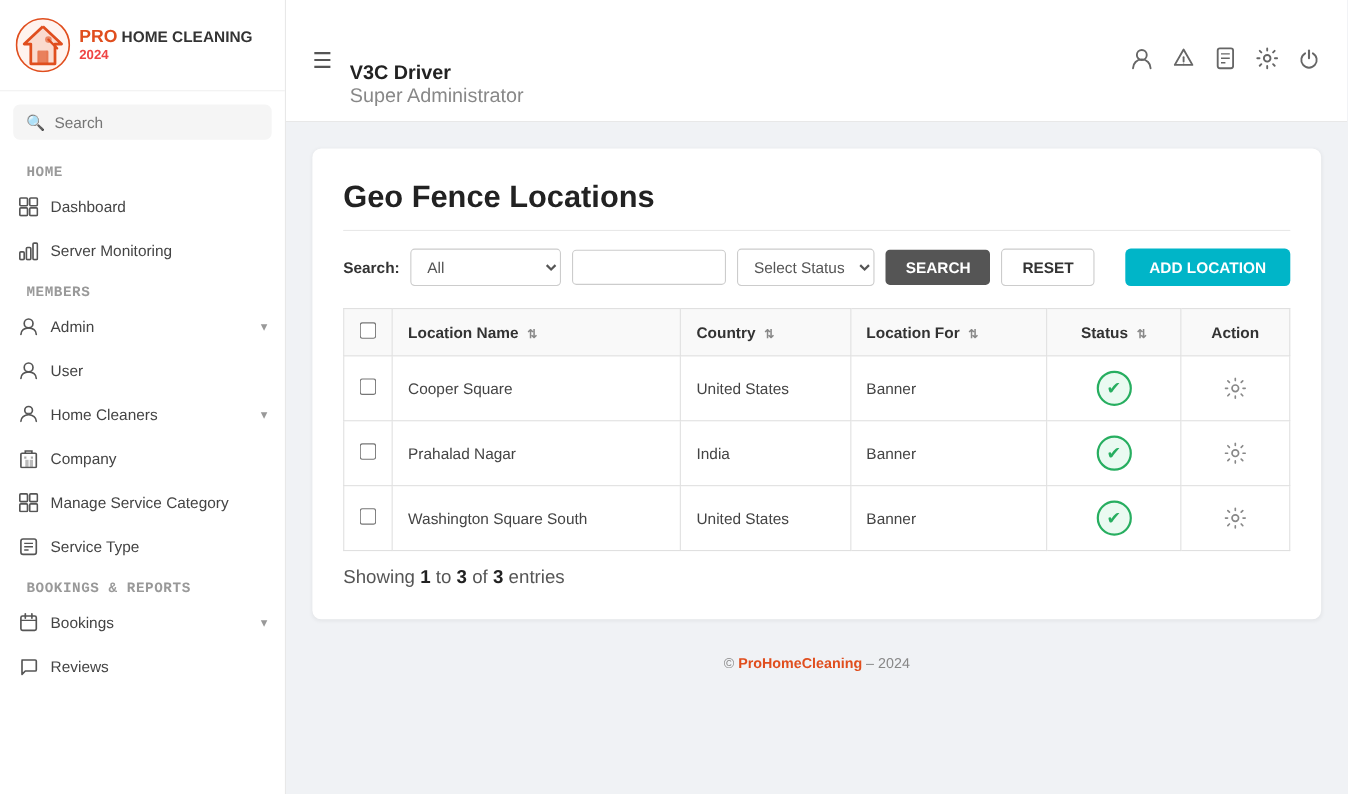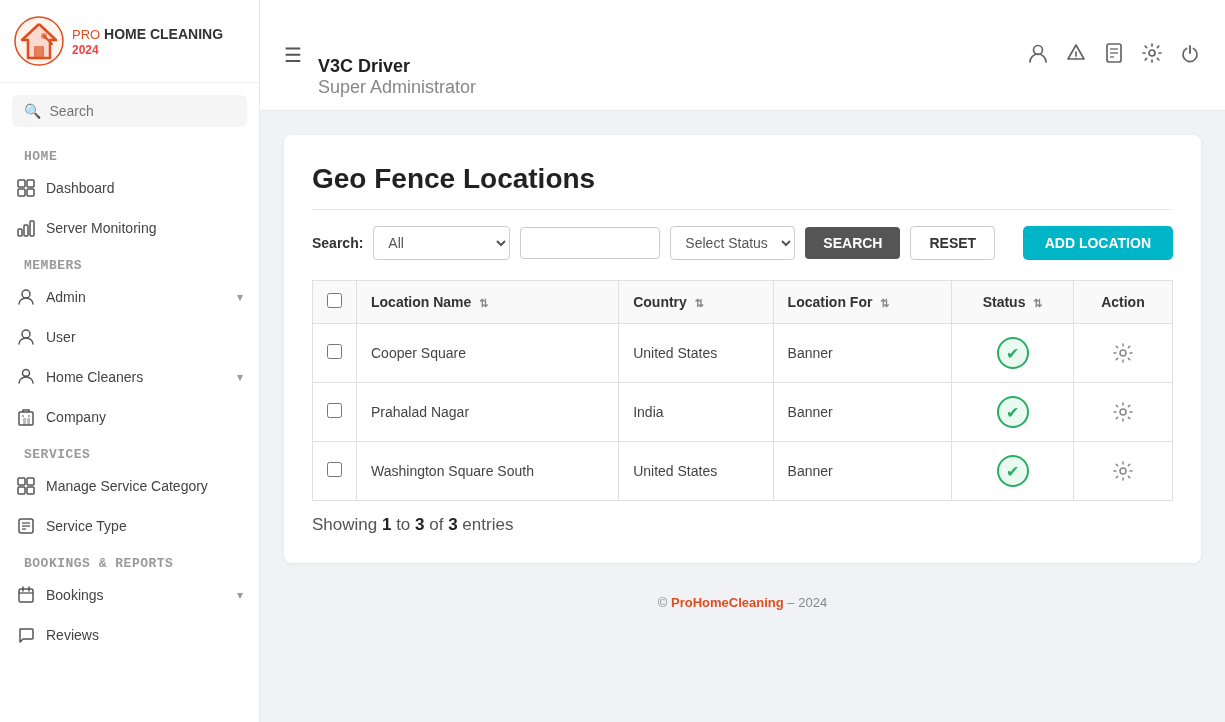--- a/index.html
+++ b/index.html
@@ -260,21 +260,21 @@
       <circle cx="25" cy="25" r="24" fill="#fff3ee" stroke="#e04e1e" stroke-width="1.5"></circle>
 
       <polygon points="25,8 8,24 14,24 14,42 22,42 22,30 28,30 28,42 36,42 36,24 42,24" fill="#e04e1e" opacity="0.15"></polygon>
       <polyline points="25,8 8,24 14,24 14,42 36,42 36,24 42,24 25,8" fill="none" stroke="#e04e1e" stroke-width="2.5" stroke-linejoin="round"></polyline>
       <rect x="20" y="30" width="10" height="12" fill="#e04e1e" opacity="0.7" rx="1"></rect>
 
       <line x1="30" y1="20" x2="38" y2="28" stroke="#e04e1e" stroke-width="2" stroke-linecap="round"></line>
       <circle cx="30" cy="20" r="3" fill="#e04e1e" opacity="0.6"></circle>
     </svg>
     <div class="logo-text">
-      <span><span style="color:#e04e1e;font-weight:400;font-size:13px;">PRO</span><span style="color:#333;font-weight:800;font-size:14px;"> HOME CLEANING</span></span>
+      <span><span style="color:#e04e1e;font-weight:700;font-size:16px;">PRO</span><span style="color:#333;font-weight:800;font-size:14px;"> HOME CLEANING</span></span>
       <span style="color:#ef4444;font-size:12px;font-weight:700;">2024</span>
     </div>
   </div>
 
   <div class="search-box">
     <span class="search-icon-small">🔍</span>
     <input type="text" placeholder="Search" style="">
   </div>
 
   <div class="nav-section-label">HOME</div>
@@ -338,21 +338,20 @@
           <rect x="6" y="10" width="3" height="7" fill="#555" opacity="0.4"></rect>
           <rect x="10" y="10" width="3" height="7" fill="#555" opacity="0.4"></rect>
           <rect x="5" y="7" width="2" height="2" fill="#555" opacity="0.5"></rect>
           <rect x="11" y="7" width="2" height="2" fill="#555" opacity="0.5"></rect>
           <path d="M6 4V2h6v2" stroke="#555" stroke-width="1.5"></path>
         </svg>
     </span>
     <span class="nav-label">Company</span>
   </div>
 
-  <div class="nav-section-label">SERVICES</div>
   <div class="nav-item">
     <span class="nav-icon">
       <svg width="18" height="18" viewBox="0 0 18 18" fill="none">
           <rect x="1" y="1" width="7" height="7" rx="1" stroke="#555" stroke-width="1.5"></rect>
           <rect x="10" y="1" width="7" height="7" rx="1" stroke="#555" stroke-width="1.5"></rect>
           <rect x="1" y="10" width="7" height="7" rx="1" stroke="#555" stroke-width="1.5"></rect>
           <rect x="10" y="10" width="7" height="7" rx="1" stroke="#555" stroke-width="1.5"></rect>
         </svg>
     </span>
     <span class="nav-label">Manage Service Category</span>

